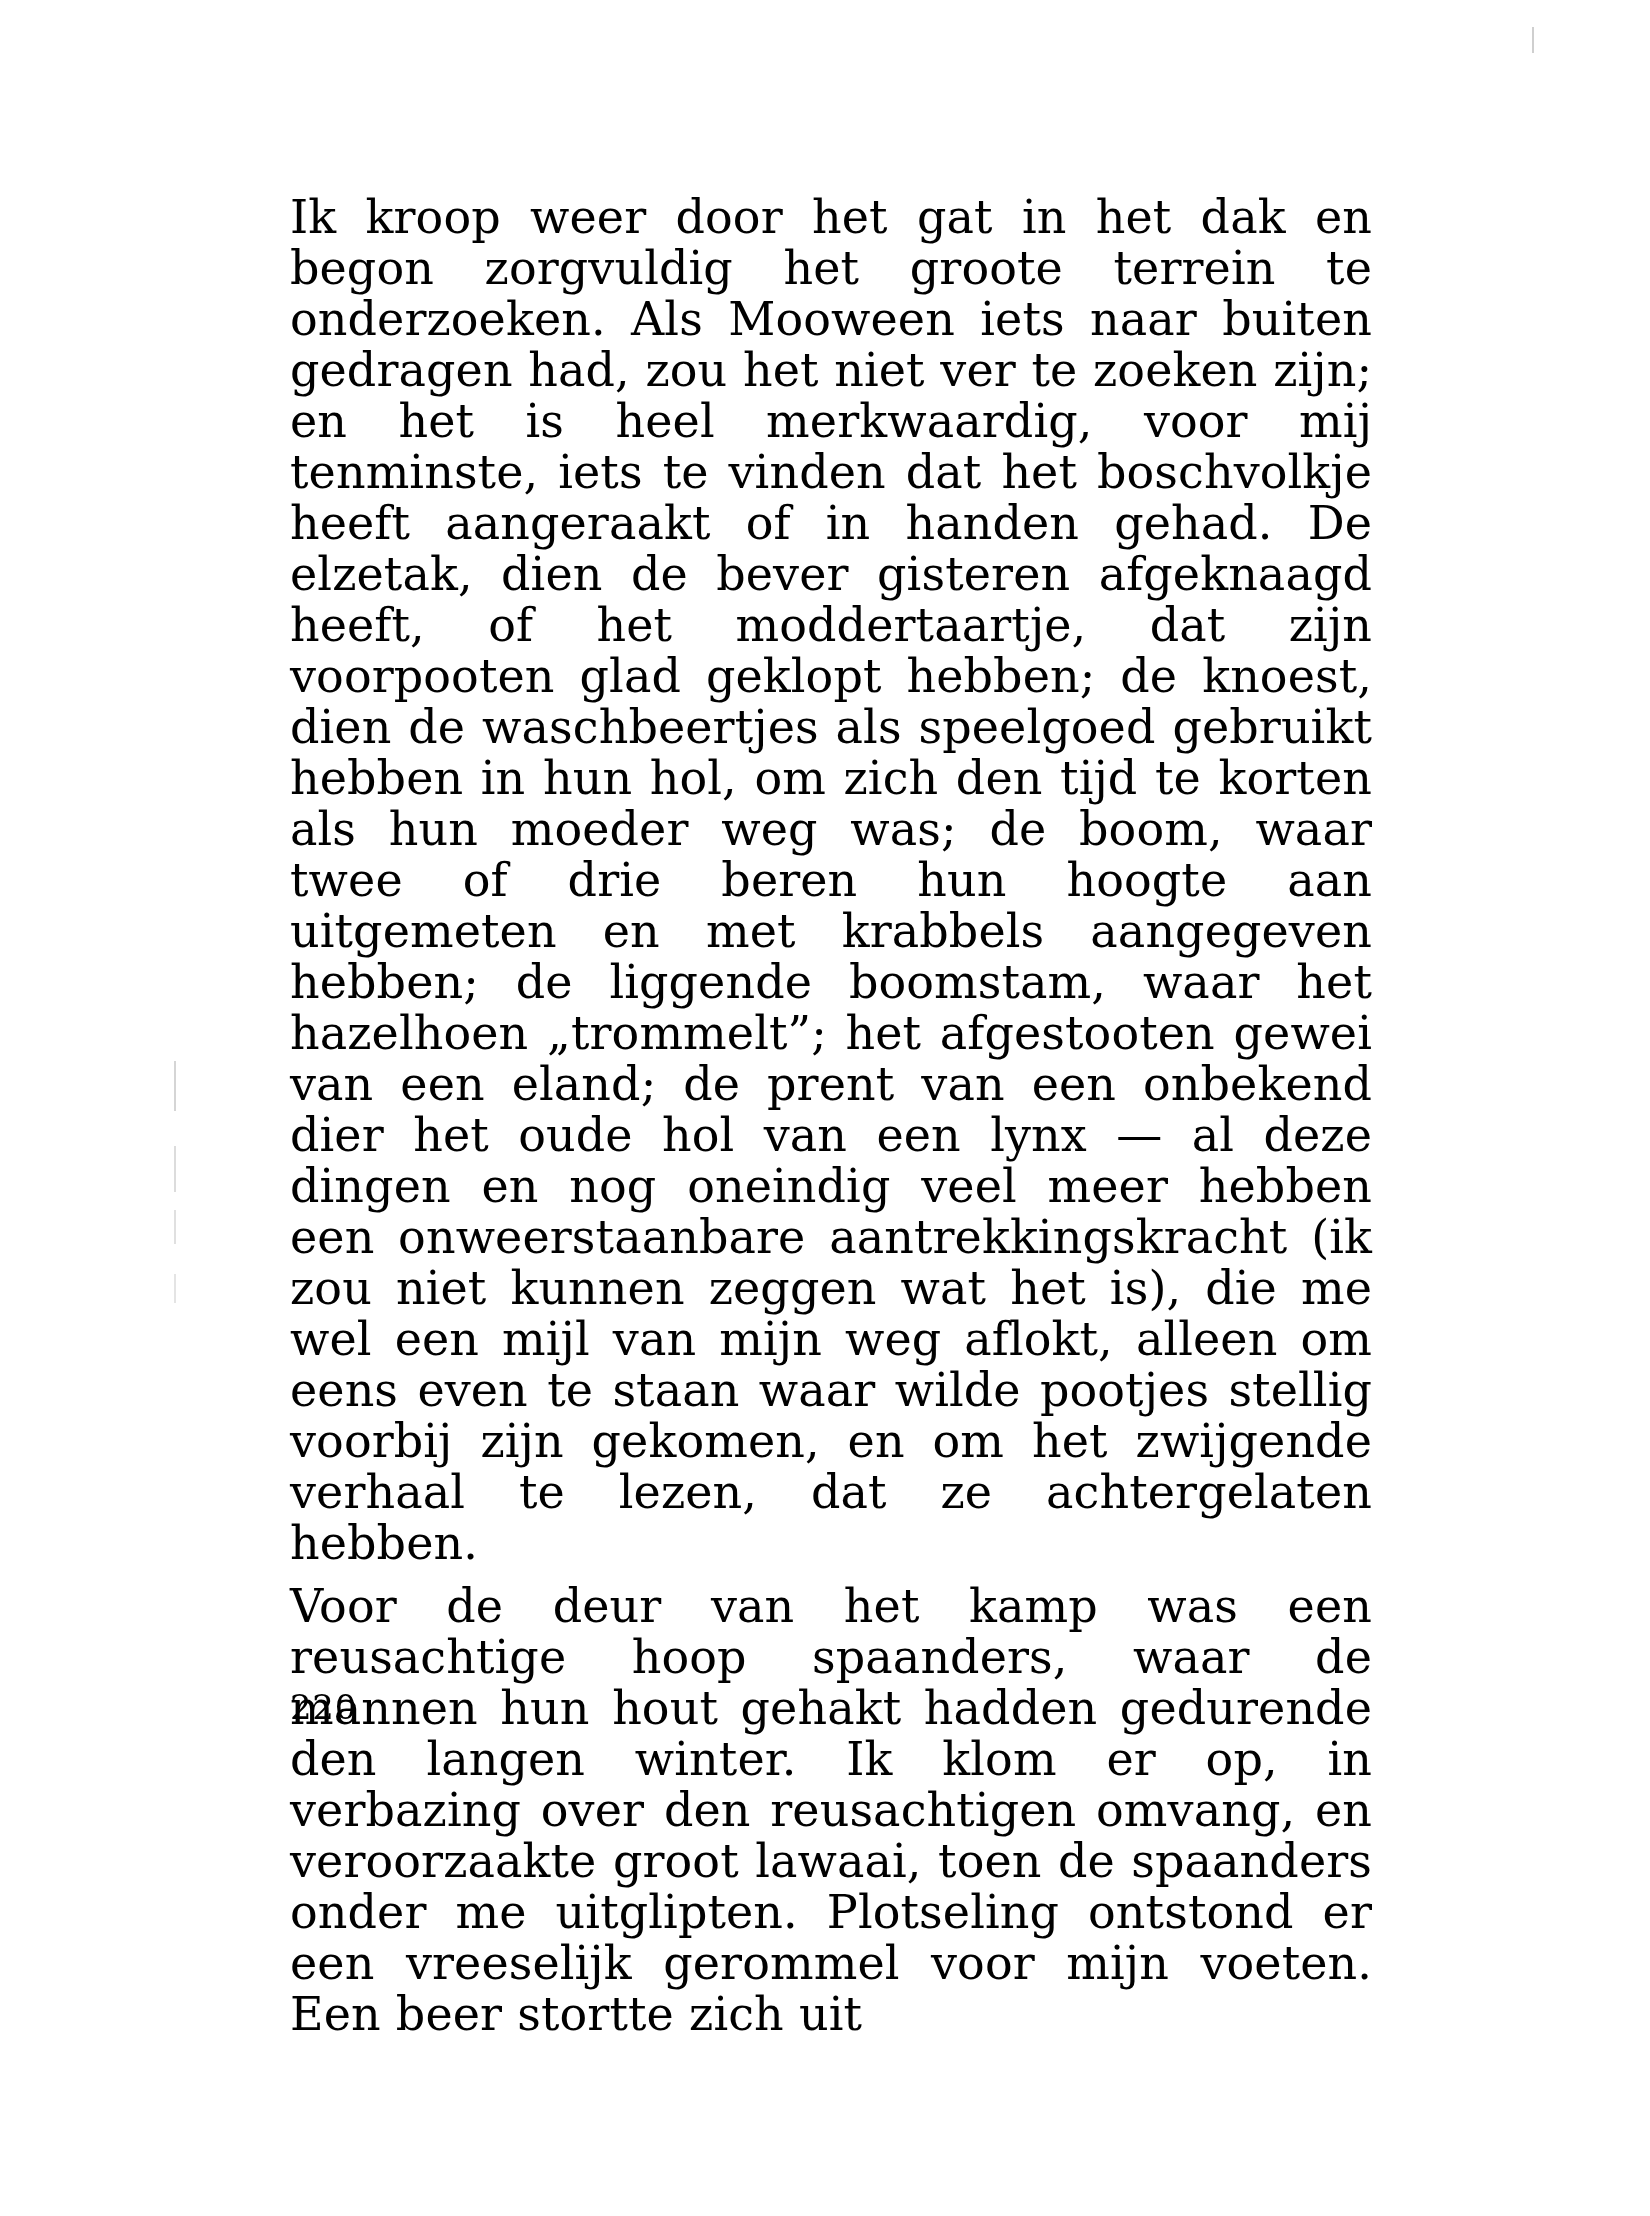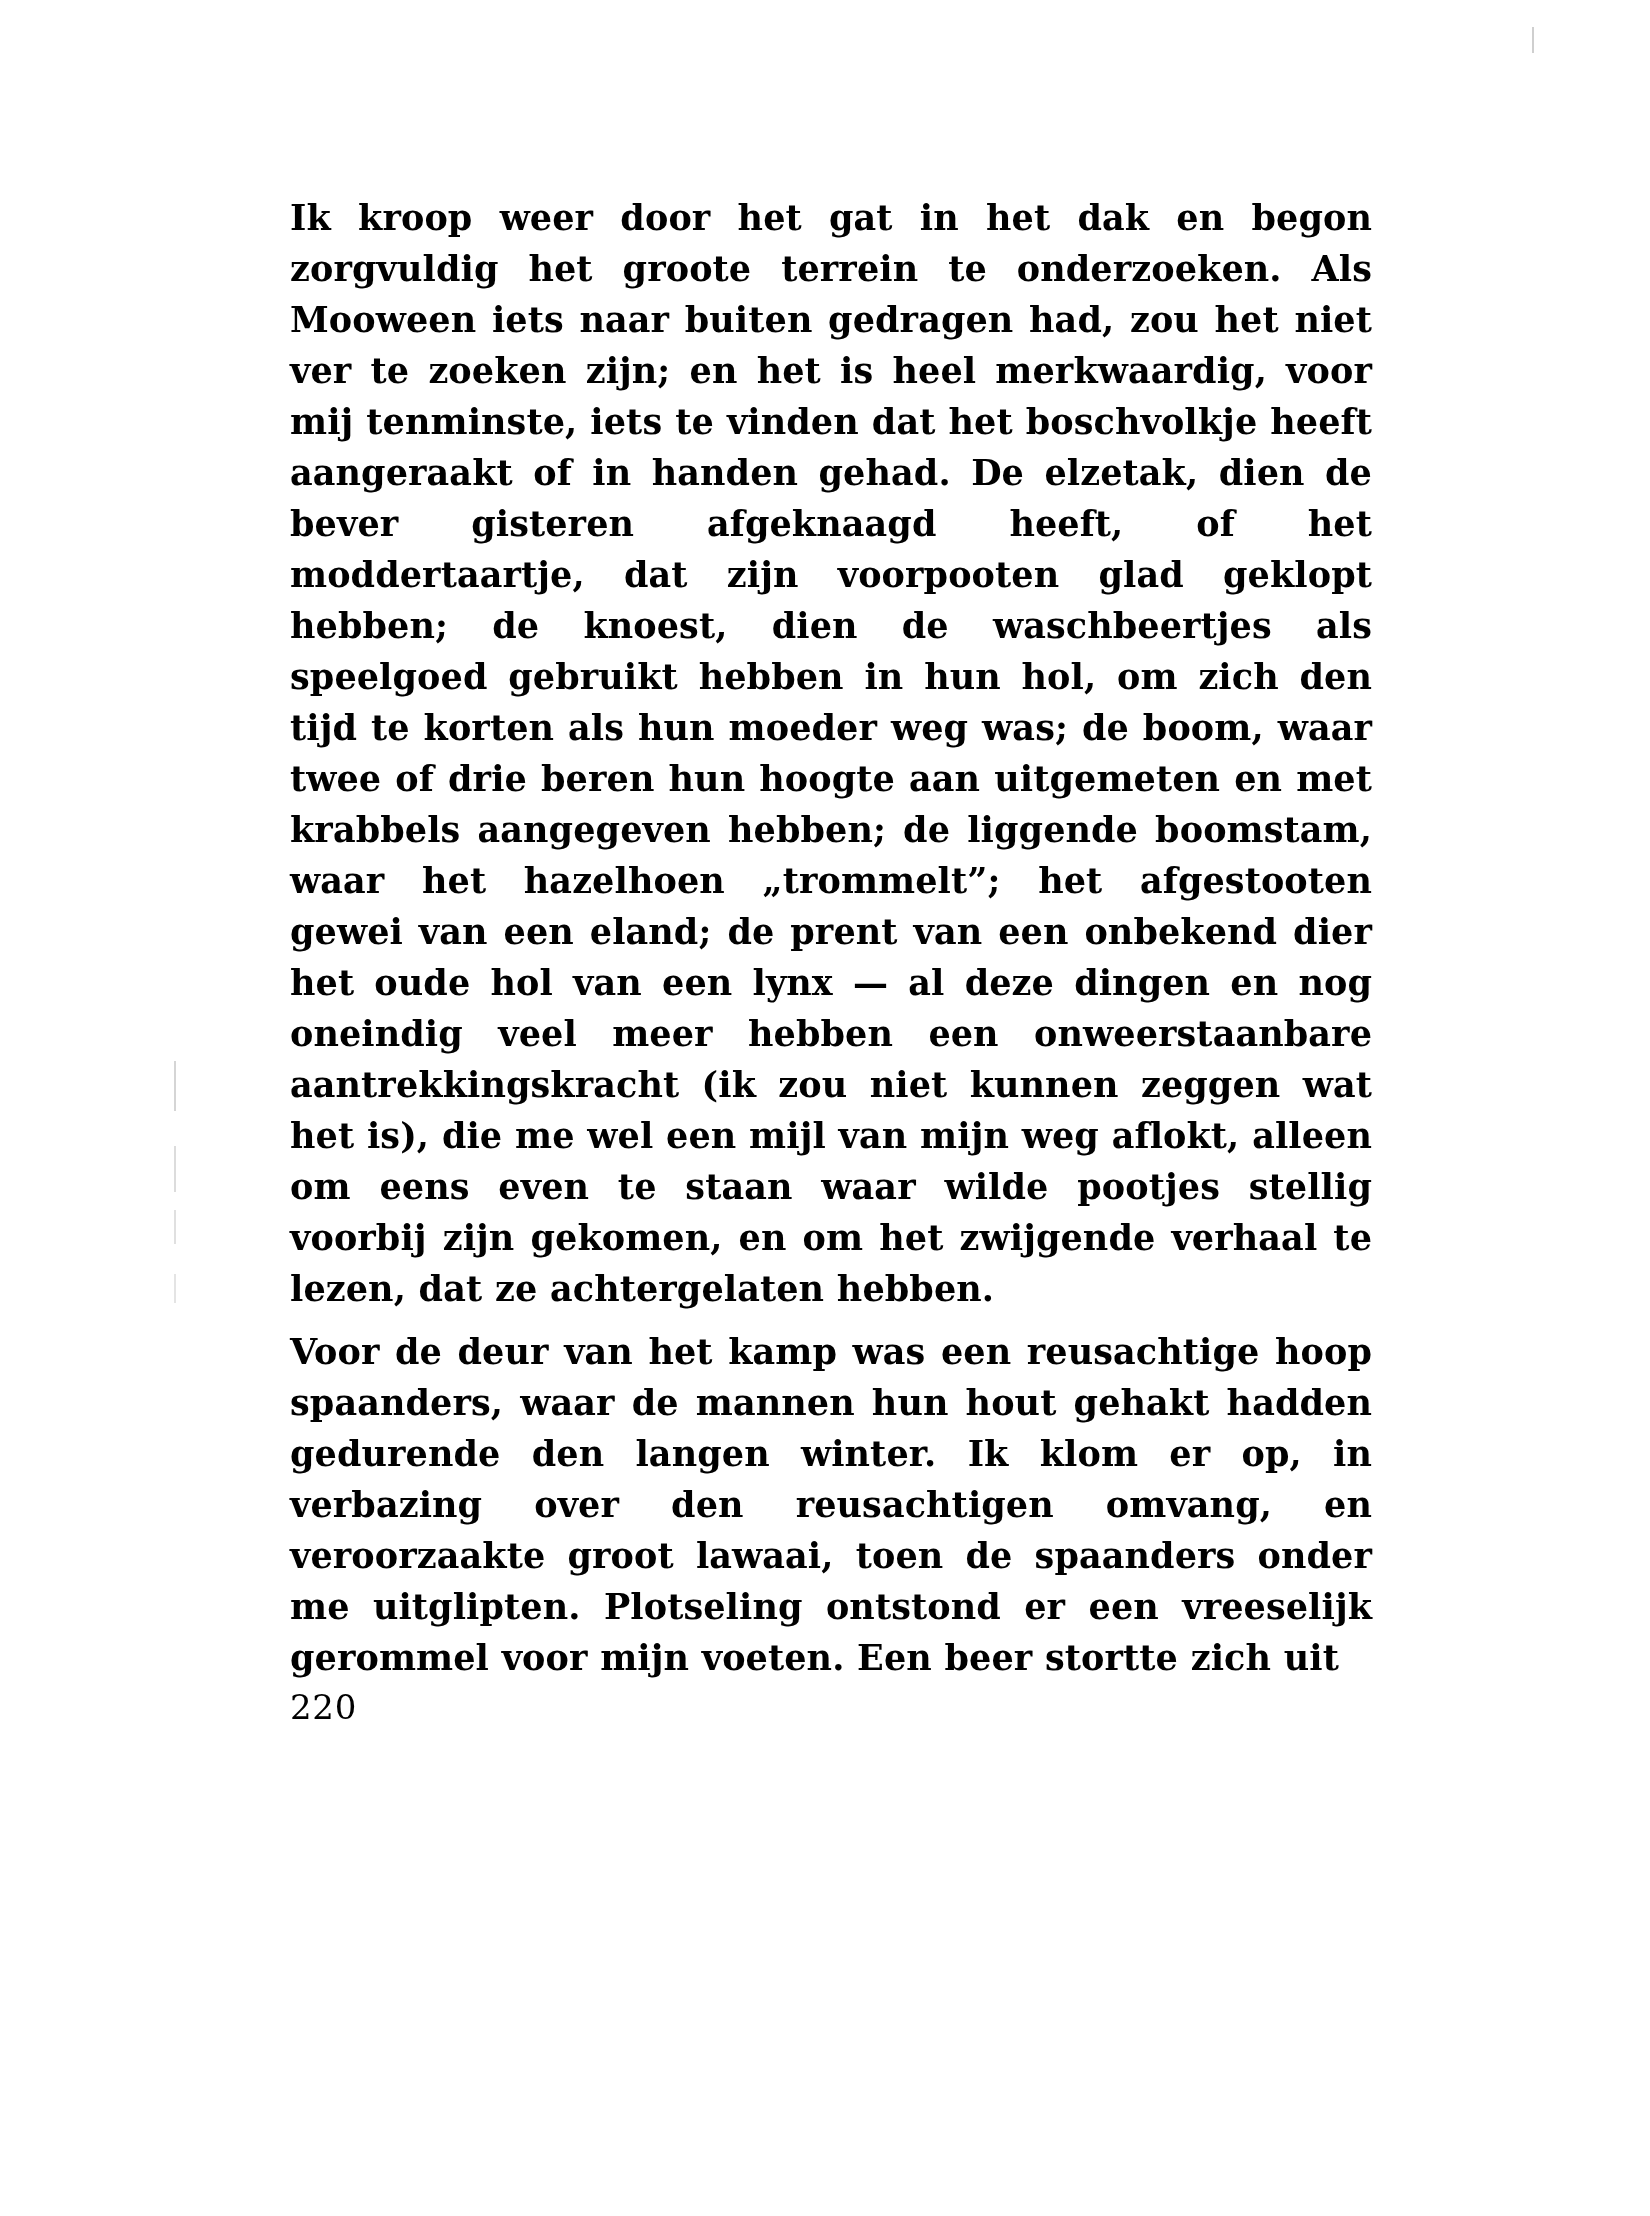--- a/index.html
+++ b/index.html
@@ -38,29 +38,28 @@
 
   .text-block {
     position: absolute;
     left: 290px;
     top: 192px;
     width: 1082px;
   }
 
   .para {
     margin: 0;
-    font-size: 35px;
+    font-size: 46px;
     line-height: 51px;
     text-align: justify;
     text-justify: inter-word;
     letter-spacing: 0.1px;
     word-spacing: 0.4px;
     -webkit-hyphens: none;
     hyphens: none;
-    font-weight: bold;
   }
   .para + .para {
     margin-top: 12px;
   }
   
   .para:last-child {
     text-align: justify;
   }
 
   .folio {

